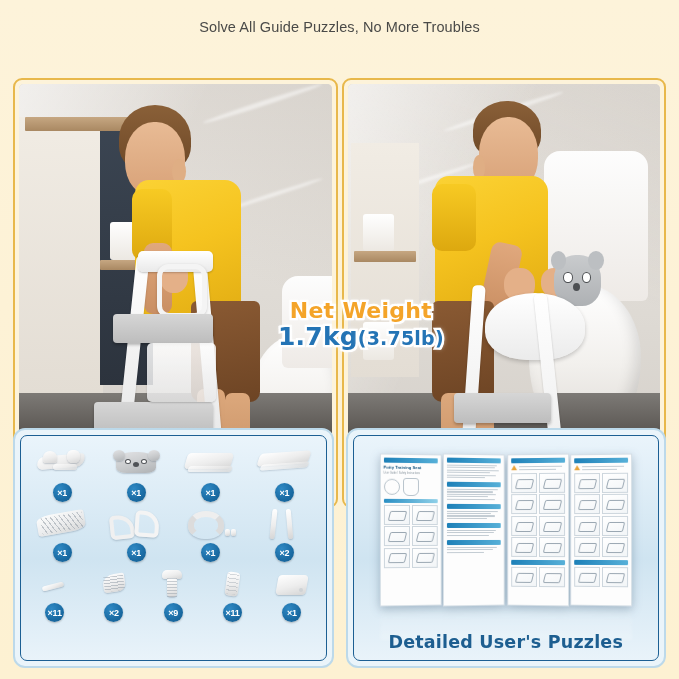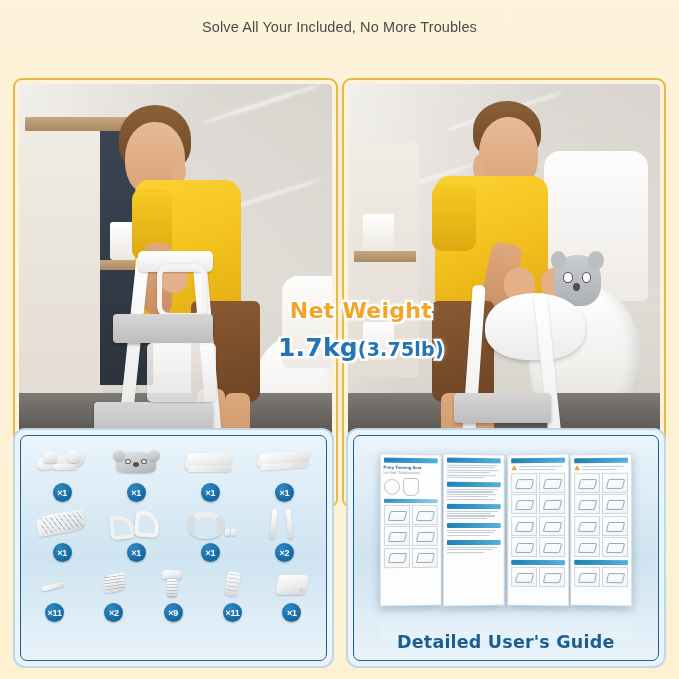--- a/index.html
+++ b/index.html
@@ -239,21 +239,21 @@
     font-size: 22px;
     font-weight: 800;
     color: #f4a429;
     letter-spacing: .3px;
     -webkit-text-stroke: 4.5px #ffffff;
     paint-order: stroke fill;
     text-shadow:
       0 0 4px #fff, 0 0 6px #fff, 2px 2px 0 #fff, -2px -2px 0 #fff;
   }
   .nw-line2 {
-    margin-top: 13px;
+    margin-top: 2px;
     font-size: 25px;
     font-weight: 800;
     color: #2474b5;
     letter-spacing: .2px;
     -webkit-text-stroke: 4.5px #ffffff;
     paint-order: stroke fill;
     text-shadow:
       0 0 4px #fff, 0 0 6px #fff, 2px 2px 0 #fff, -2px -2px 0 #fff;
   }
   .nw-line2 .small { font-size: 19px; }
@@ -432,21 +432,21 @@
     filter: blur(1.5px);
     opacity: .5;
   }
 </style>
 </head>
 <body>
 
 <div id="page">
 
   <div class="header">
-    <div class="subtitle">Solve All Your Included, No More Troubles</div>
+    <div class="subtitle">Solve All Guide Puzzles, No More Troubles</div>
   </div>
 
   <div class="photo-row">
 
     <div class="photo-frame">
       <div class="photo-inner">
         <div class="wall-marble"></div>
         <div class="marble-vein" style="left:58%;top:4%;width:40%;height:5px;"></div>
         <div class="marble-vein" style="left:64%;top:26%;width:34%;height:4px;"></div>
 
@@ -762,18 +762,18 @@
             </div>
             <div class="pg-head" style="margin-top:3px"></div>
             <div class="thumb-grid">
               <div class="thumb"></div>
               <div class="thumb"></div>
             </div>
           </div>
 
         </div>
         <div class="booklet-reflection"></div>
-        <div class="panel-caption">Detailed User's Guide</div>
+        <div class="panel-caption">Detailed User's Puzzles</div>
       </div>
     </div>
 
   </div>
 </div>
 
 </body></html>

